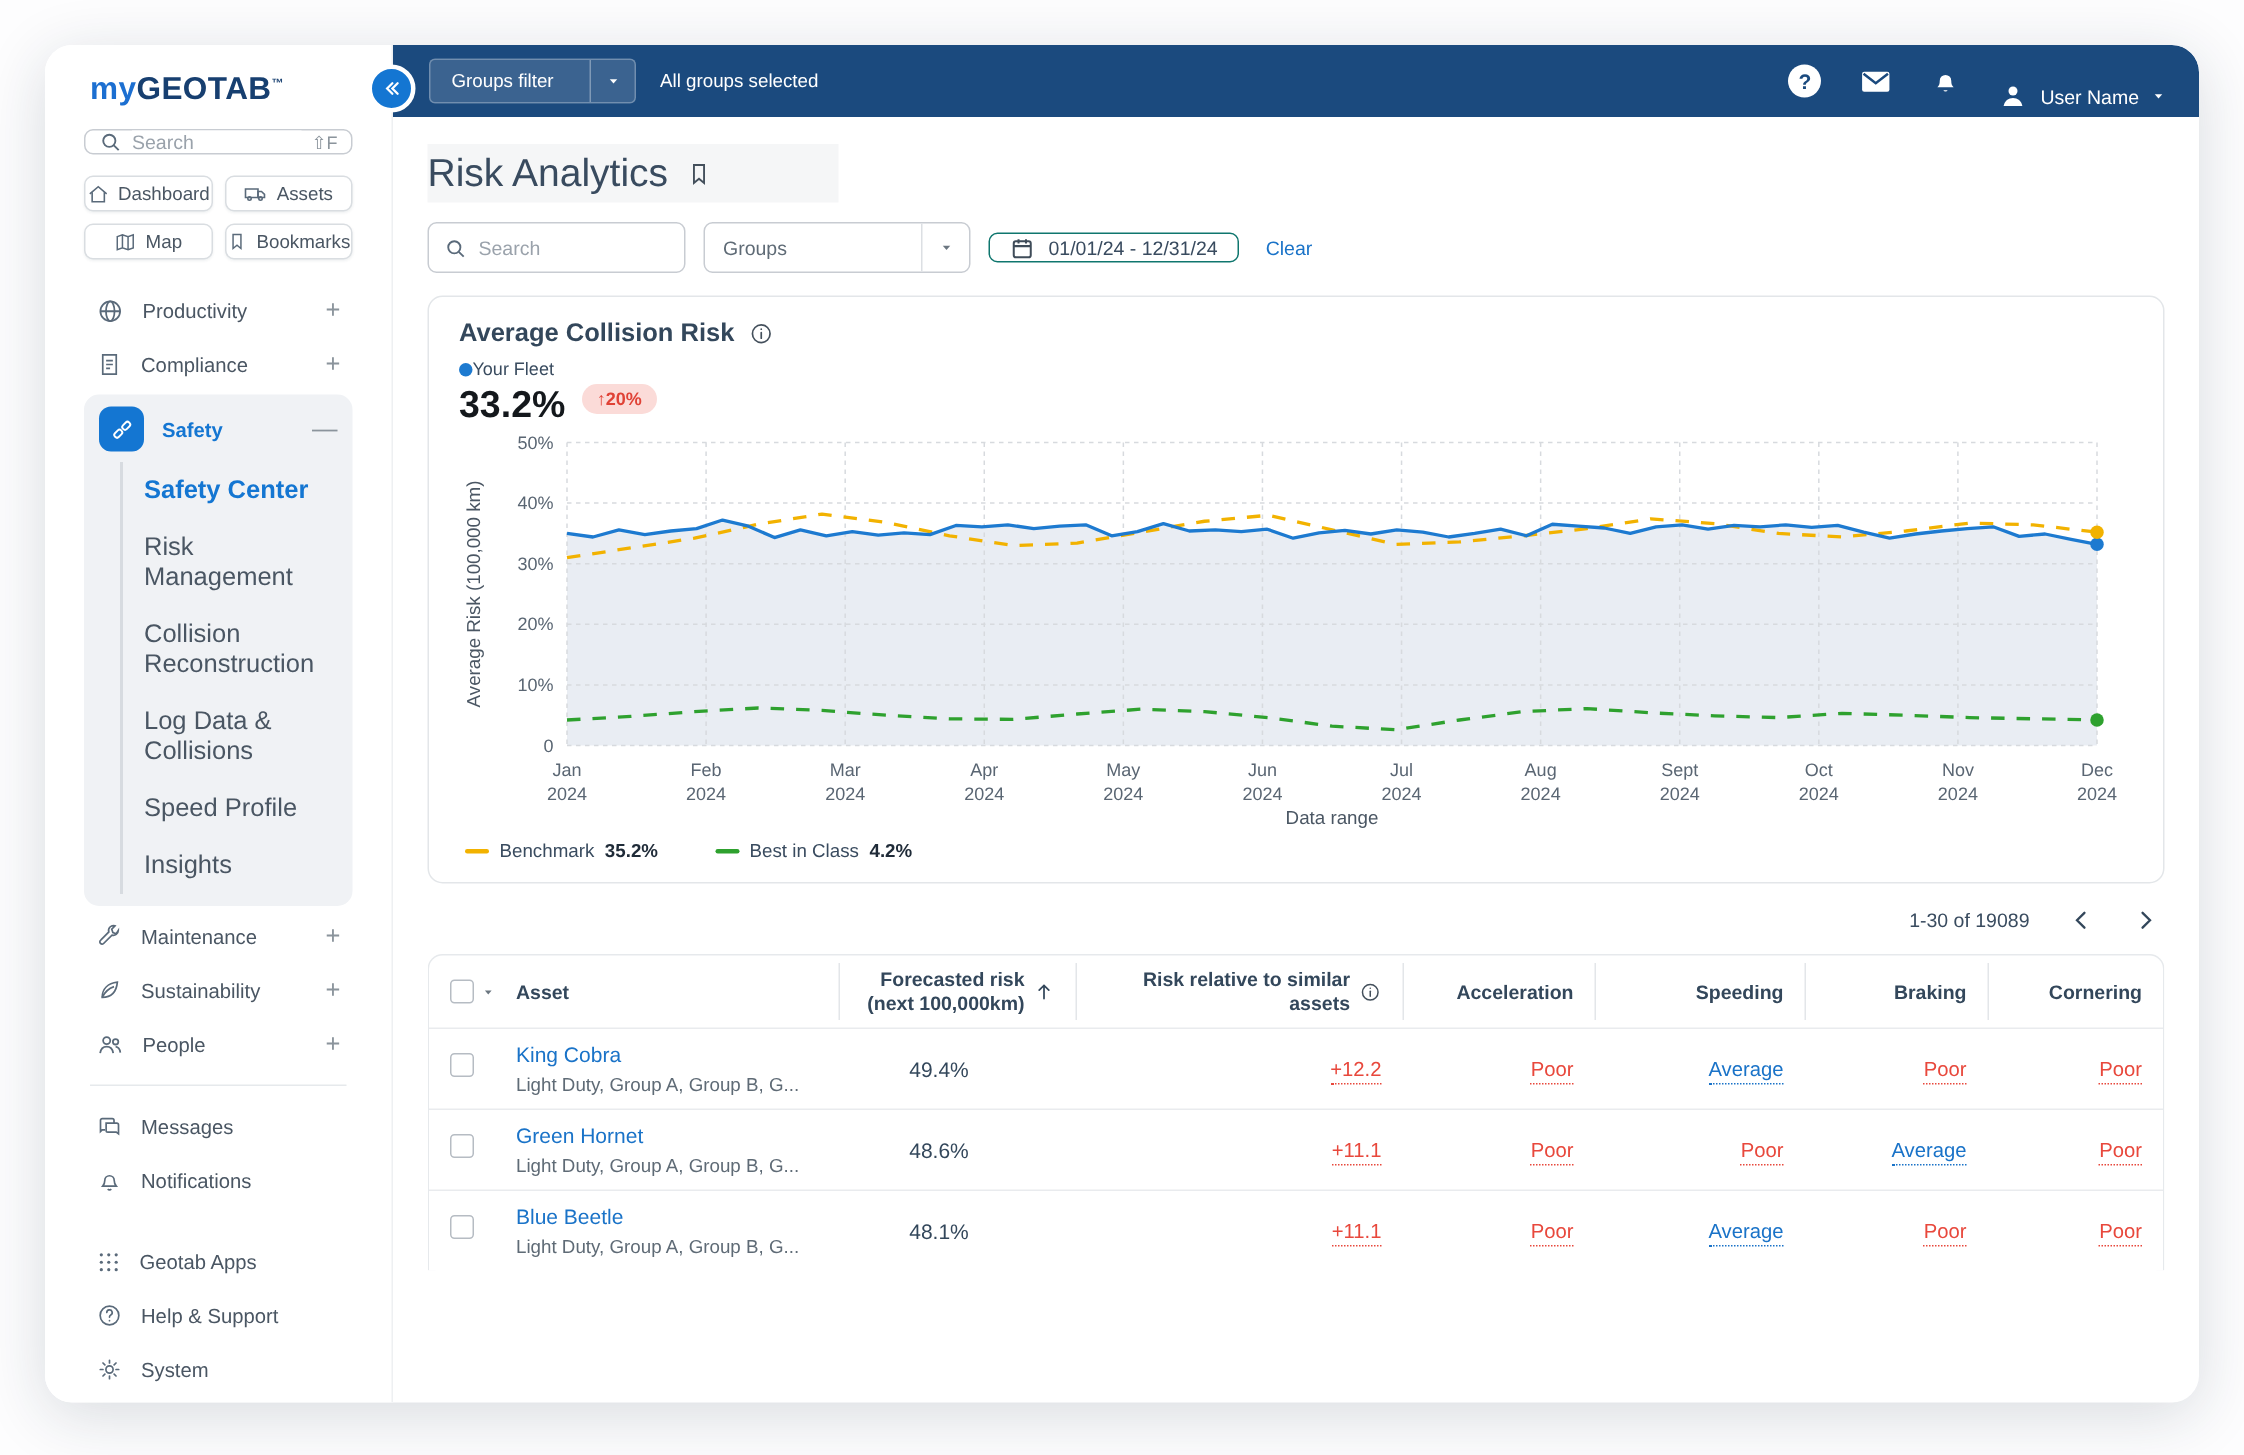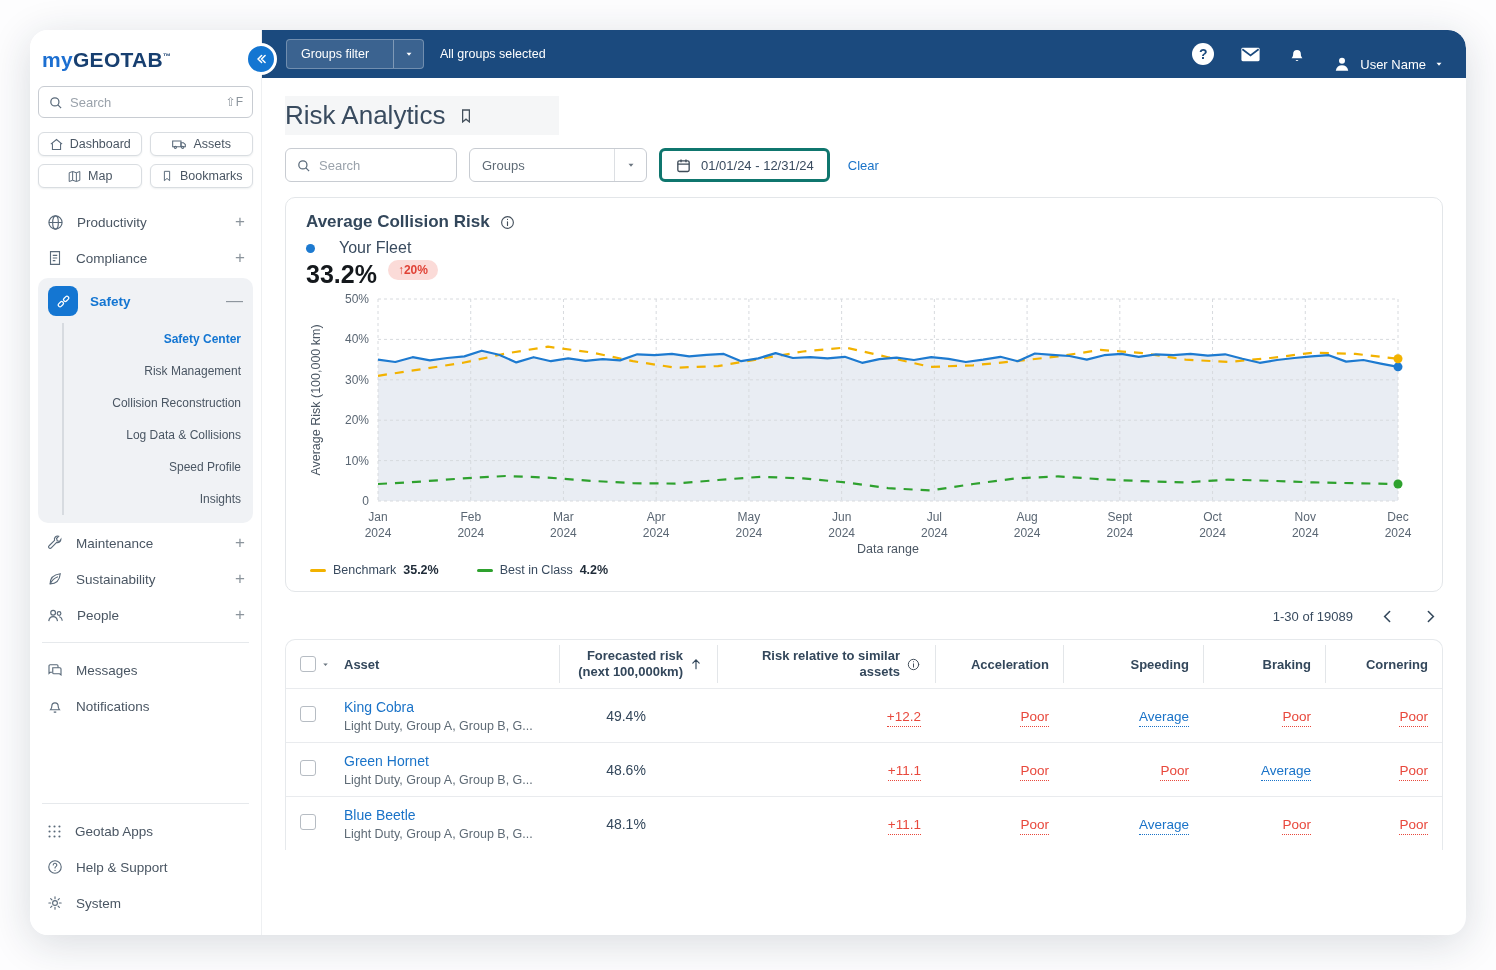--- a/index.html
+++ b/index.html
@@ -4,21 +4,21 @@
 <style>
   * { box-sizing: border-box; margin: 0; padding: 0; }
   html,body { width:1496px; height:970px; overflow:hidden; background:#fdfdfe;
     font-family:"Liberation Sans", sans-serif; color:#33475b; }
   .app { position:absolute; left:30px; top:30px; width:1436px; height:905px;
     background:#fff; border-radius:18px; box-shadow:0 8px 42px rgba(23,42,64,.16);
     display:flex; overflow:hidden; }
 
   
   .sidebar { width:232px; flex:0 0 232px; background:#fff; border-right:1px solid #eef0f2;
-    display:flex; flex-direction:column; padding:16px 8px 14px; overflow:hidden; }
+    display:flex; flex-direction:column; padding:16px 26px 14px; overflow:hidden; }
   .logo { font-size:21px; font-weight:bold; letter-spacing:.3px; padding:2px 4px 0; }
   .logo .my { color:#1c6fd1; }
   .logo .geotab { color:#173f70; }
   .logo .tm { font-size:8px; color:#173f70; vertical-align:super; }
   .sb-search { margin-top:14px; height:32px; border:1px solid #c8ccd2; border-radius:6px;
     display:flex; align-items:center; gap:7px; padding:0 9px; background:#fff; }
   .sb-search input { border:none; outline:none; flex:1; font-size:13px; min-width:0;
     font-family:inherit; color:#33475b; }
   .sb-search input::placeholder { color:#9aa2ab; }
   .sb-shortcut { font-size:12px; color:#8b949c; }
@@ -31,21 +31,21 @@
   .menu { margin-top:16px; }
   .mrow { height:36px; display:flex; align-items:center; gap:12px; padding:0 8px;
     font-size:13.5px; color:#4a5663; cursor:pointer; border-radius:8px; }
   .mrow .expander { margin-left:auto; color:#8b949c; font-size:17px; font-weight:300; }
   .safety-group { background:#f0f2f5; border-radius:10px; padding:5px 6px 8px; margin:2px 0; }
   .mrow.active-section { padding:0 4px; }
   .safety-tile { width:30px; height:30px; border-radius:8px; background:#1476d2; color:#fff;
     display:flex; align-items:center; justify-content:center; }
   .mrow.active-section .mlabel { color:#1476d2; font-weight:bold; }
   .submenu { margin:4px 0 0 18px; border-left:2px solid #d7dbe0; }
-  .subitem { padding:9px 6px 9px 14px; font-size:12px; color:#4a5663; cursor:pointer;text-align:right; }
+  .subitem { padding:9px 6px 9px 14px; font-size:17px; color:#4a5663; cursor:pointer; }
   .subitem.active { color:#1476d2; font-weight:bold; }
   .sb-divider { height:1px; background:#e6e9ec; margin:9px 4px; }
   .spacer { flex:1; }
 
   
   .main { flex:1; display:flex; flex-direction:column; min-width:0; }
   .topbar { height:48px; flex:0 0 48px; background:#1b4a7e; border-top-right-radius:18px;
     display:flex; align-items:center; padding:0 22px 0 24px; color:#fff; }
   .gf-btn { display:flex; align-items:stretch; height:30px; background:rgba(255,255,255,.14);
     border:1px solid rgba(255,255,255,.28); border-radius:4px; cursor:pointer; overflow:hidden; }
@@ -72,30 +72,30 @@
   .filter-row { margin-top:13px; display:flex; align-items:center; gap:12px; }
   .f-search { width:172px; height:34px; border:1px solid #c8ccd2; border-radius:6px;
     display:flex; align-items:center; gap:8px; padding:0 10px; }
   .f-search input { border:none; outline:none; flex:1; min-width:0; font-size:13px; font-family:inherit; }
   .f-search input::placeholder { color:#9aa2ab; }
   .f-select { width:178px; height:34px; border:1px solid #c8ccd2; border-radius:6px;
     display:flex; align-items:stretch; cursor:pointer; overflow:hidden; }
   .f-select .val { flex:1; display:flex; align-items:center; padding:0 12px; font-size:13px; color:#5f6b76; }
   .f-select .car { width:32px; display:flex; align-items:center; justify-content:center;
     border-left:1px solid #dcdfe3; color:#6b7680; }
-  .f-date { height:34px; border:3px solid #0f766e; border-radius:6px; display:flex;
+  .f-date { height:20px; border:1px solid #0f766e; border-radius:6px; display:flex;
     align-items:center; gap:9px; padding:0 13px; font-size:13px; color:#394b5f; cursor:pointer; }
   .clear-link { font-size:13px; color:#1a73c8; cursor:pointer; margin-left:6px; }
 
   
   .chart-card { margin-top:15px; border:1px solid #e3e6e9; border-radius:10px; padding:14px 20px 8px; }
   .cc-title-row { display:flex; align-items:center; gap:9px; }
   .cc-title { font-size:17px; font-weight:bold; color:#33475b; }
   .info-i { color:#44505c; cursor:pointer; display:inline-flex; }
-  .fleet-row { margin-top:7px; display:flex; align-items:center; gap:24px; font-size:16px; color:#394b5f; }
+  .fleet-row { margin-top:7px; display:flex; align-items:center; gap:0; font-size:12px; color:#394b5f; }
   .fleet-dot { width:9px; height:9px; border-radius:50%; background:#1d7ad0; }
   .value-row { margin-top:3px; display:flex; align-items:flex-start; gap:11px; }
   .fleet-value { font-size:25px; font-weight:bold; color:#14181c; }
   .delta-badge { background:#fbdbd8; color:#e04236; font-size:12px; font-weight:bold;
     border-radius:12px; padding:3px 10px; }
   .chart-wrap { margin-top:2px; }
   .chart-legend { display:flex; gap:38px; padding:2px 0 6px 4px; font-size:12.5px; color:#394b5f; }
   .leg-item { display:flex; align-items:center; gap:7px; }
   .leg-item b { color:#1f2b38; }
   .leg-dash { width:16px; height:3px; border-radius:2px; display:inline-block; }

